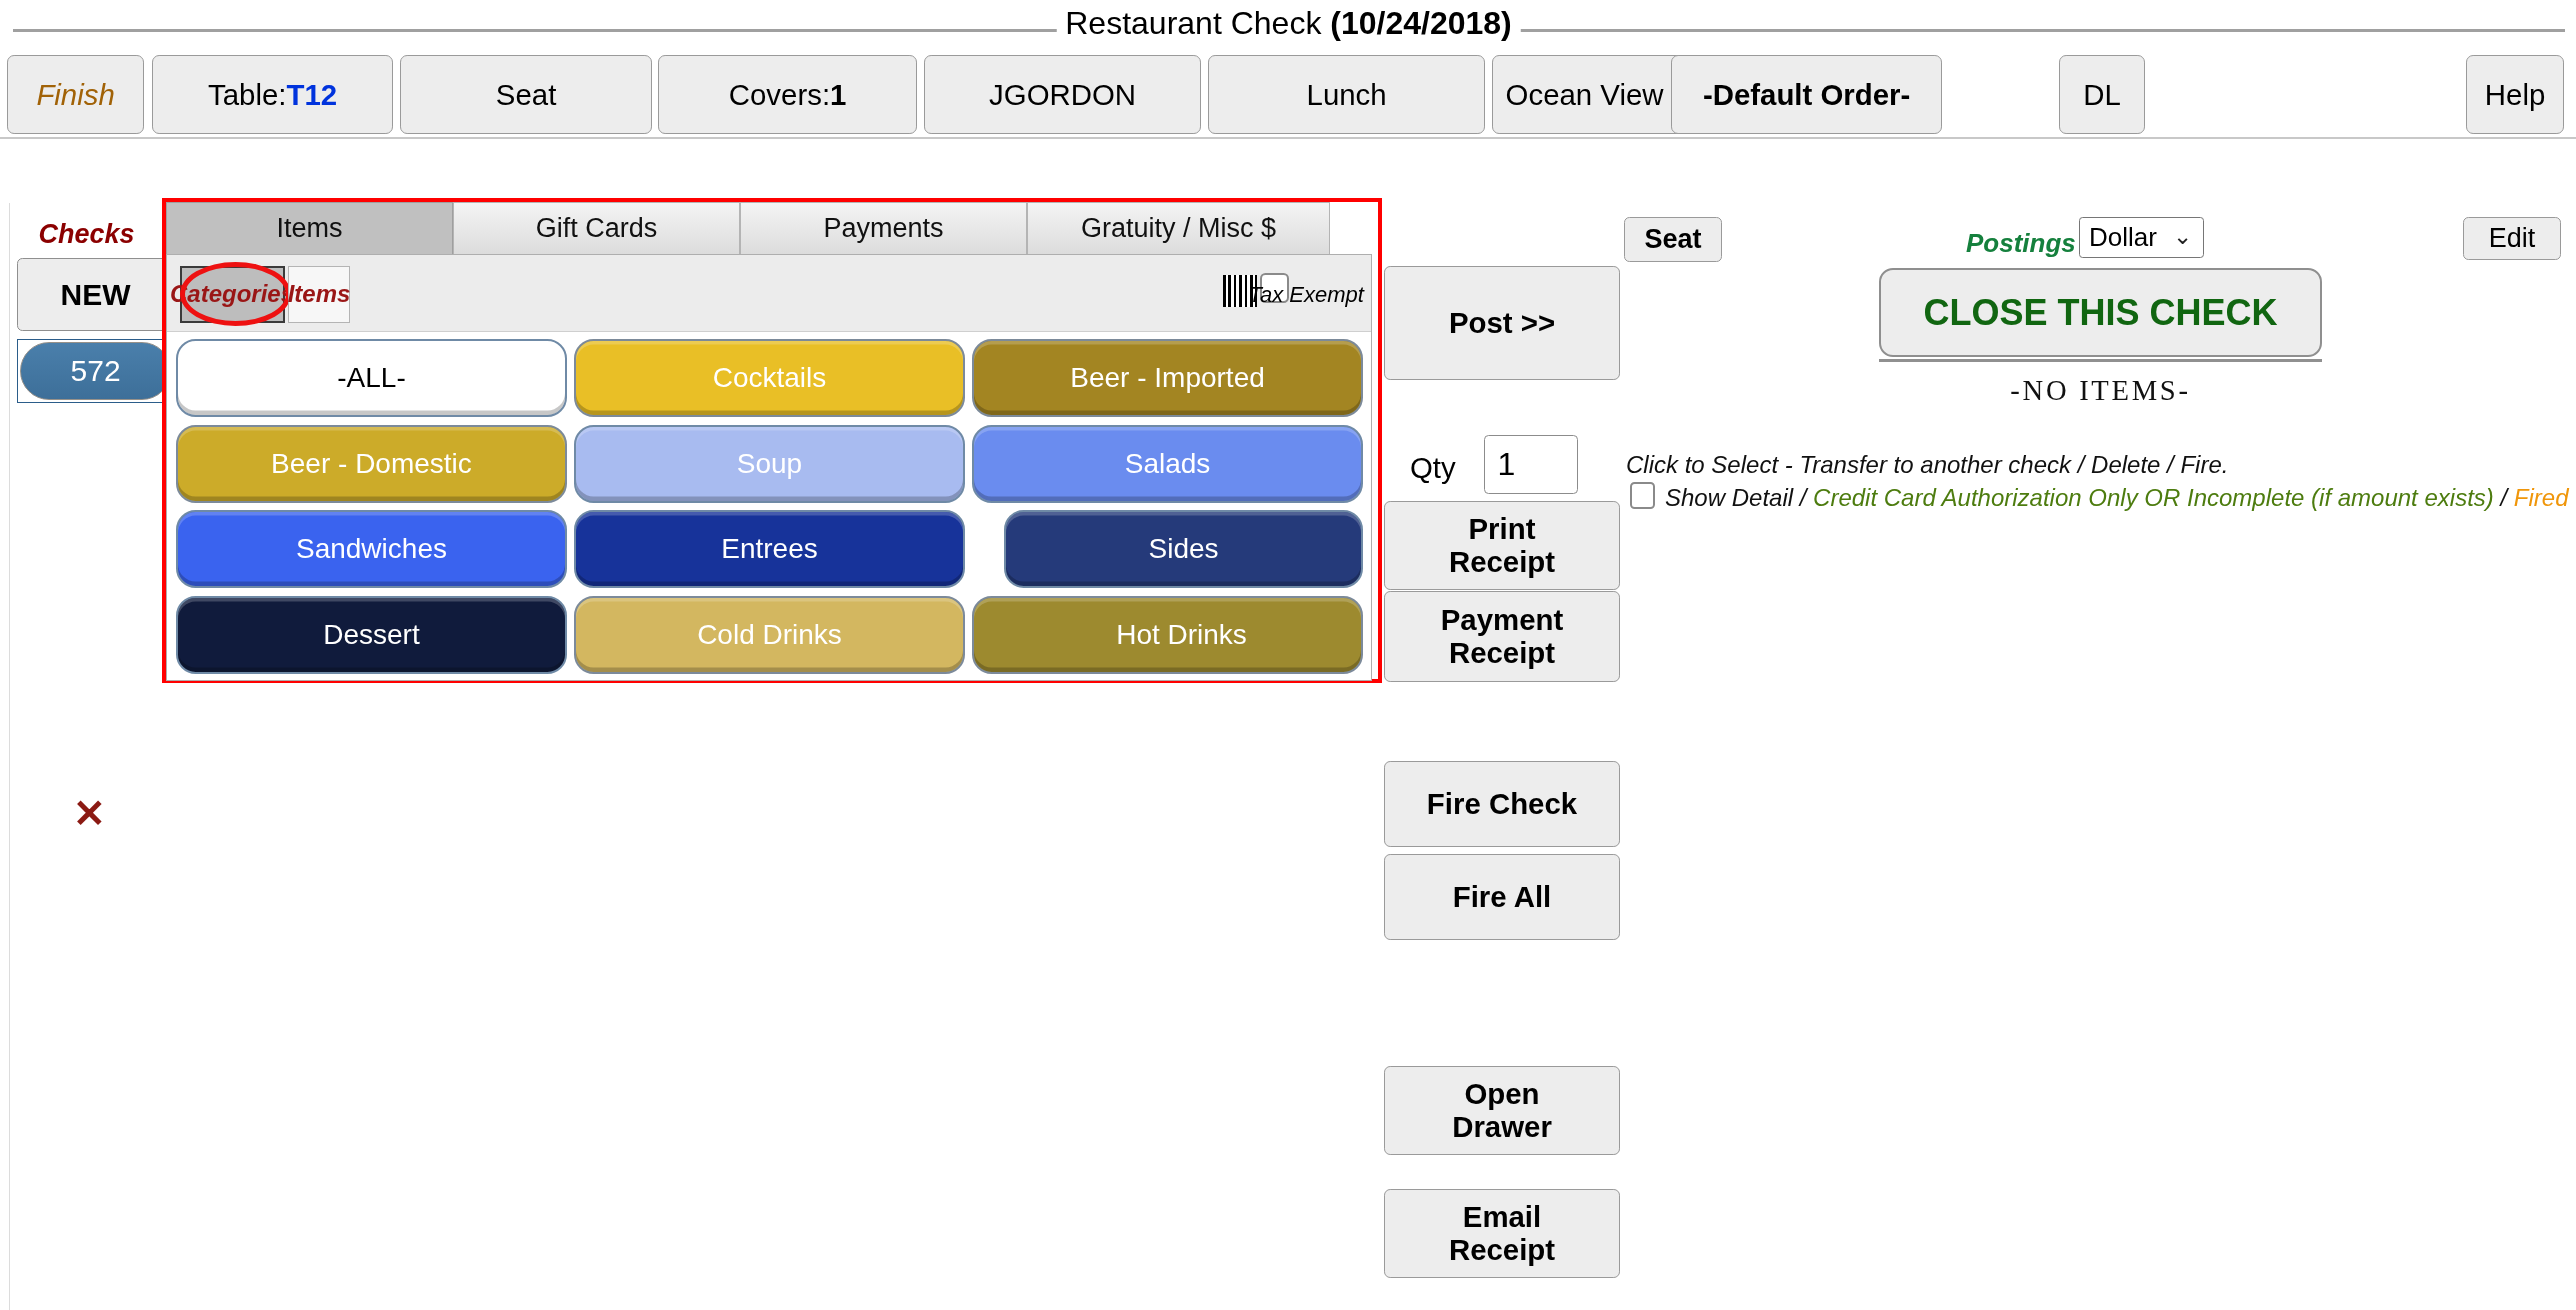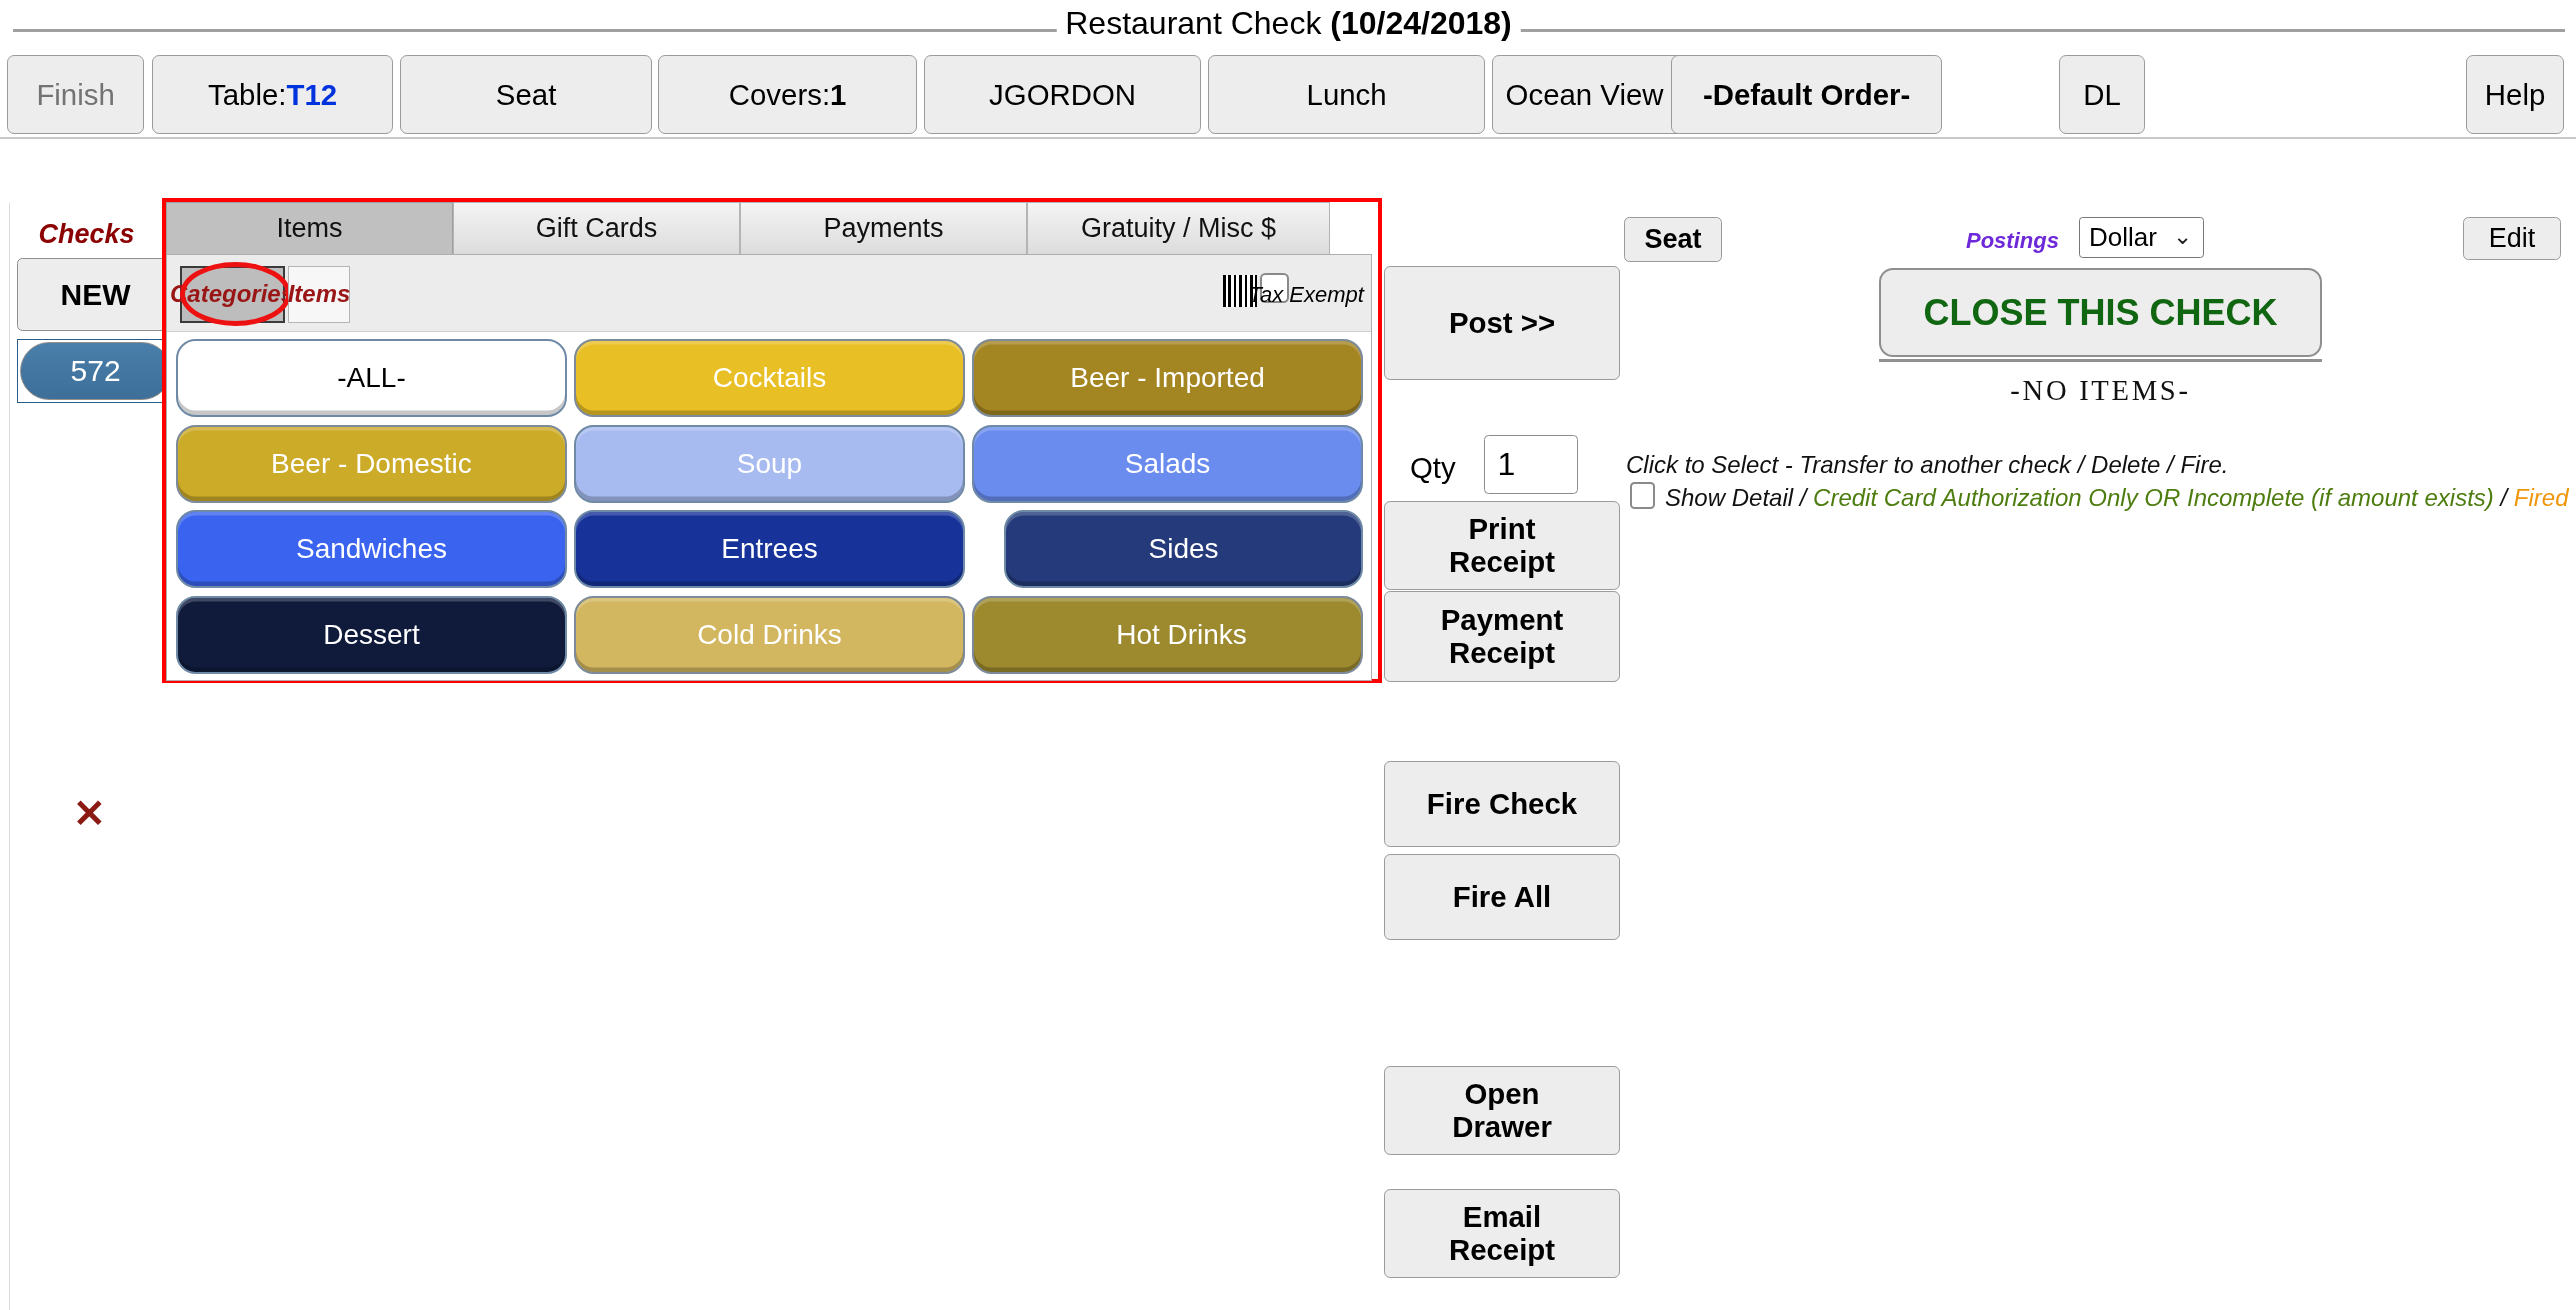--- a/index.html
+++ b/index.html
@@ -36,21 +36,21 @@
     position: absolute; top: 0; height: 79px;
     background: #ededed;
     border: 1.8px solid #9a9a9a;
     border-radius: 7.1px;
     font-size: 29.4px; color: #000;
     display: flex; align-items: center; justify-content: center;
     overflow: hidden; white-space: nowrap;
     padding: 0 5.4px;
     cursor: pointer;
   }
-  .tb-btn .grn { color: #737373; }
+  .tb-btn .grn { color: #a16207; font-style: italic; }
   .tb-btn .blu { color: #0033dd; font-weight: bold; }
   .tb-btn .bld { font-weight: bold; }
 
   .toolbar-sep {
     position: absolute; left:0; top: 137px; width: 2576px; height: 1.8px;
     background: #c8c8c8;
   }
 
   
   .checks-rail {
@@ -219,21 +219,21 @@
     width: 94px; height: 59px;
     background:#fff; border: 1.8px solid #8c8c8c; border-radius:4.5px;
     font-size: 32px; color:#000;
     display:flex; align-items:center; padding-left: 12.5px;
     cursor: text;
   }
 
   
   .postings-label {
     position: absolute; left: 1966px; top: 228px;
-    font-size: 22px; font-style: italic; font-weight: bold; color:#6d28d9;
+    font-size: 26px; font-style: italic; font-weight: bold; color:#15803d;
   }
   .postings-select {
     position: absolute; left: 2079px; top: 217px;
     width: 125px; height: 41px;
     background:#fff; border: 1.8px solid #767676; border-radius: 3.6px;
     font-size: 26px; color:#000;
     display:flex; align-items:center; padding-left: 9px;
     cursor: pointer;
   }
   .postings-select .caret {

